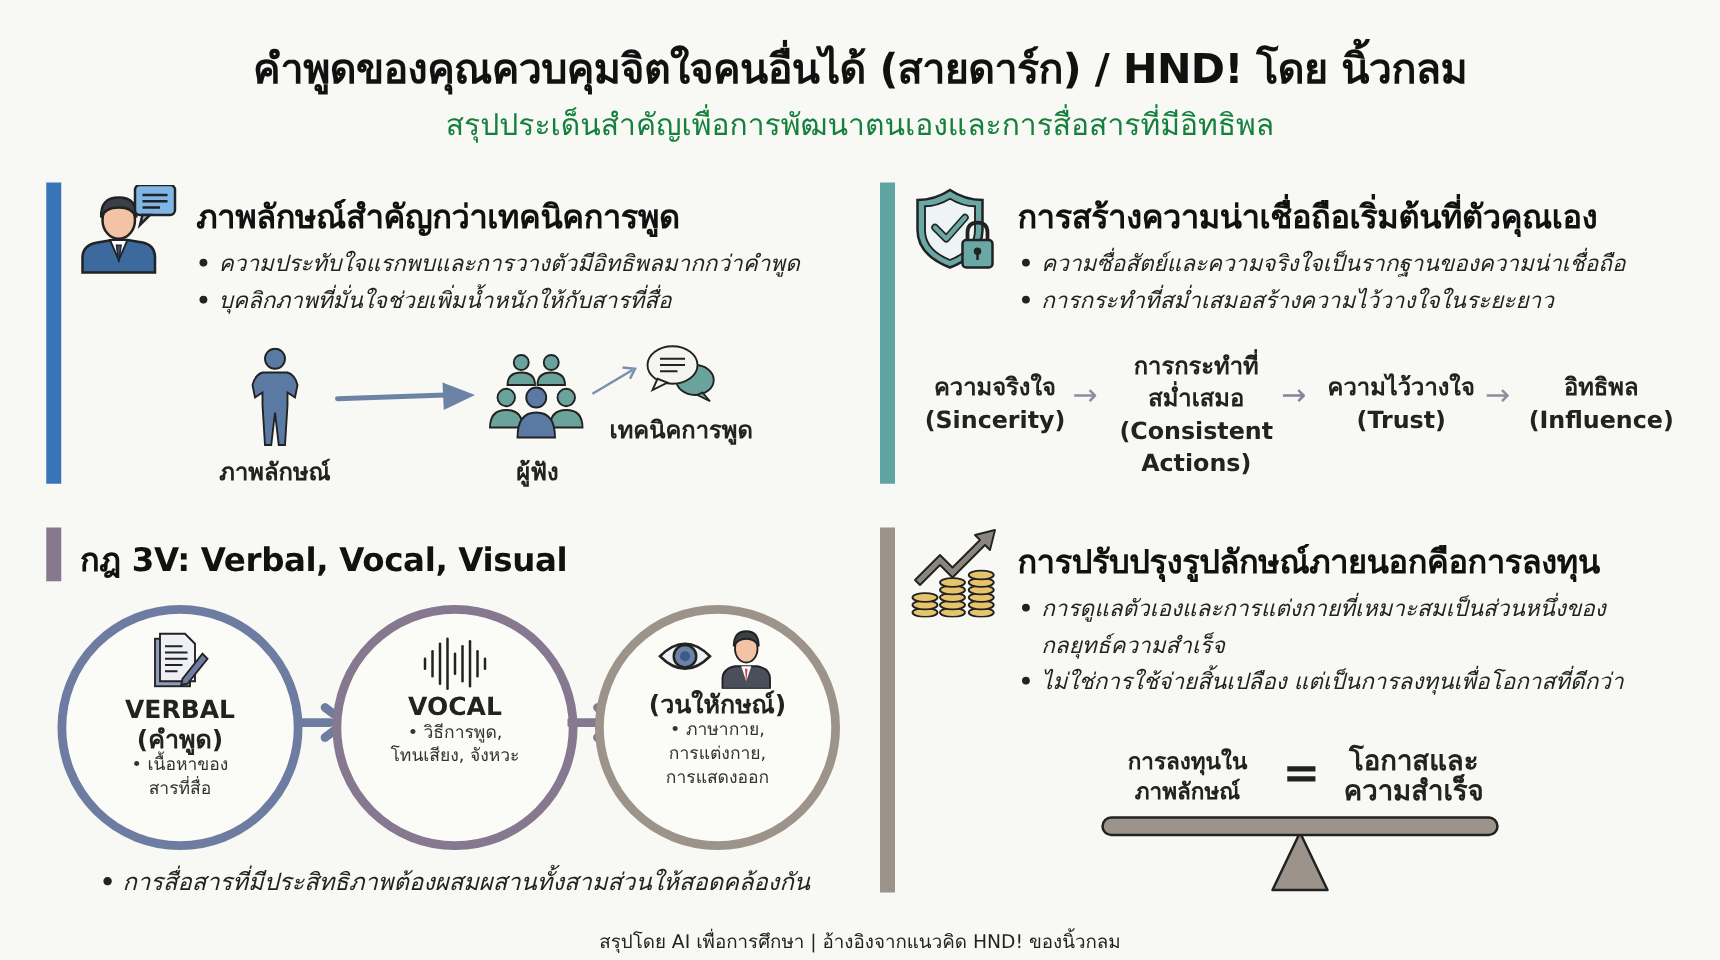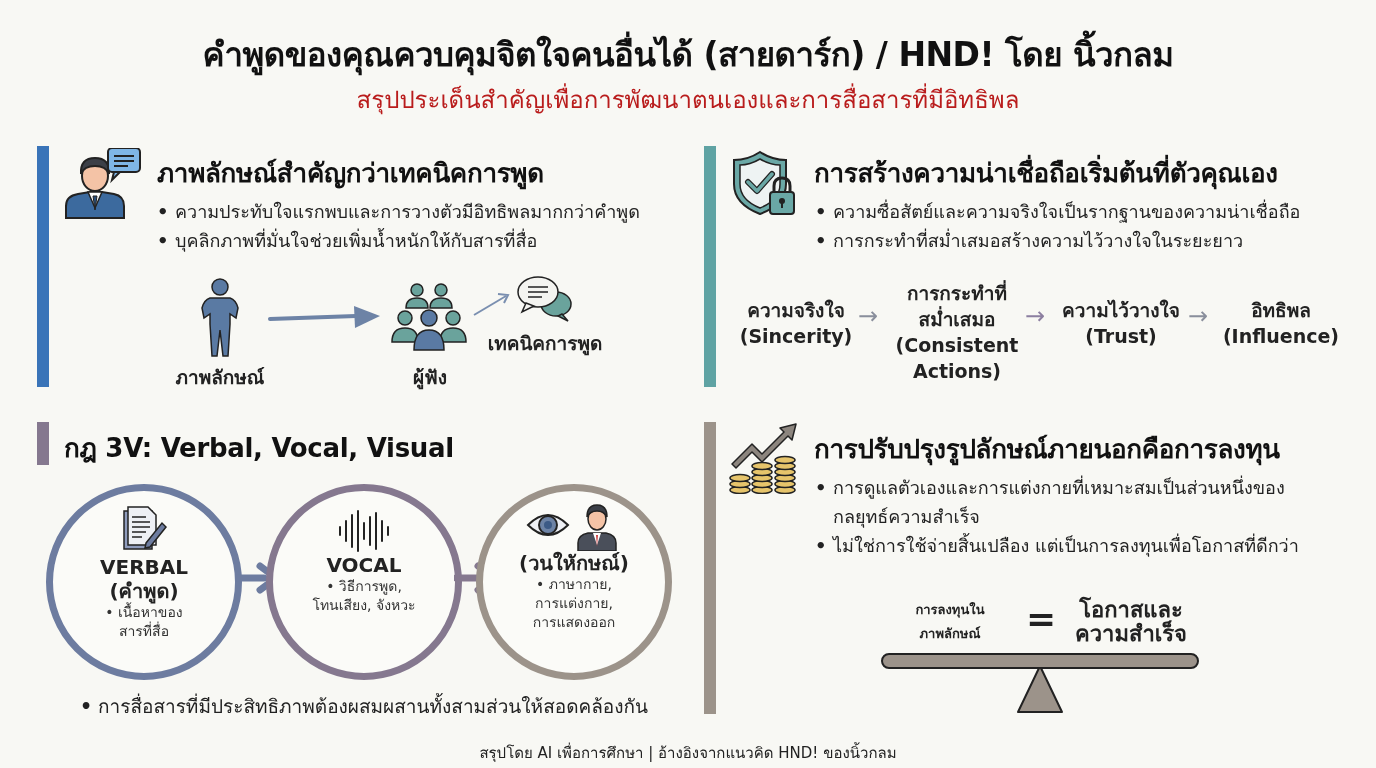--- a/index.html
+++ b/index.html
@@ -10,26 +10,26 @@
     color: #111;
     position: relative;
   }
   .abs { position: absolute; }
   .title {
     left: 0; top: 28px; width: 1376px; text-align: center;
     font-size: 33px; font-weight: 700; letter-spacing: -0.5px; color: #111;
   }
   .subtitle {
     left: 0; top: 80px; width: 1376px; text-align: center;
-    font-size: 24px; color: #b91c1c;
+    font-size: 24px; color: #15803d;
   }
   .bar { width: 12px; }
   .card-title { font-size: 26px; font-weight: 700; color: #111; white-space: nowrap; letter-spacing: -0.3px; }
   .bullets { list-style: none; font-size: 18px; color: #222; line-height: 29px; }
-  .bullets li { position: relative; padding-left: 20px; }
+  .bullets li { position: relative; padding-left: 20px; font-style: italic; }
   .bullets li::before { content: "•"; position: absolute; left: 2px; top: 0; font-weight: 700; }
   .diag-label { font-size: 19px; font-weight: 700; color: #222; text-align: center; white-space: nowrap; }
   .flow-item { font-size: 19px; font-weight: 700; color: #222; text-align: center; line-height: 26px; }
   .flow-arrow { font-size: 24px; color: #8a8f9c; }
   .circle {
     width: 196px; height: 196px; border-radius: 50%;
     border: 7px solid #6d7ca0; background: #fbfbf8;
   }
   .circle-inner { position: absolute; left: 0; top: 0; width: 100%; height: 100%; text-align: center; }
   .c-name { font-size: 20px; font-weight: 700; color: #222; line-height: 24px; }
@@ -266,21 +266,21 @@
           <ellipse cx="57" cy="40" rx="10" ry="3.5"></ellipse>
       </g>
     </svg>
   </div>
   <div class="abs card-title" style="left:814px; top:428px;">การปรับปรุงรูปลักษณ์ภายนอกคือการลงทุน</div>
   <ul class="abs bullets" style="left:813px; top:473px; width:500px;">
     <li>การดูแลตัวเองและการแต่งกายที่เหมาะสมเป็นส่วนหนึ่งของกลยุทธ์ความสำเร็จ</li>
     <li style="white-space:nowrap;">ไม่ใช่การใช้จ่ายสิ้นเปลือง แต่เป็นการลงทุนเพื่อโอกาสที่ดีกว่า</li>
   </ul>
 
-  <div class="abs diag-label" style="left:880px; top:598px; width:140px; font-size:13px; line-height:24px;">
+  <div class="abs diag-label" style="left:880px; top:598px; width:140px; font-size:18px; line-height:24px;">
     <div>การลงทุนใน</div>
     <div>ภาพลักษณ์</div>
   </div>
   <div class="abs" style="left:1026px; top:598px; font-size:36px; font-weight:700; color:#222;">=</div>
   <div class="abs diag-label" style="left:1066px; top:598px; width:130px; font-size:22px; line-height:24px;">
     <div>โอกาสและ</div>
     <div>ความสำเร็จ</div>
   </div>
   <div class="abs" style="left:880px; top:652px; width:320px; height:64px;">
     <svg width="320" height="64" viewBox="0 0 320 64">

